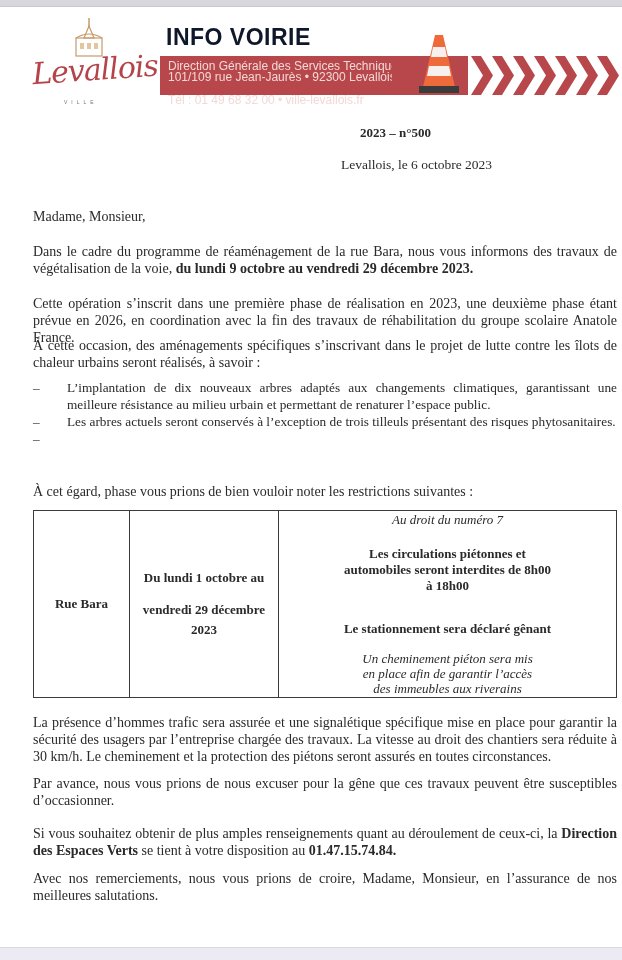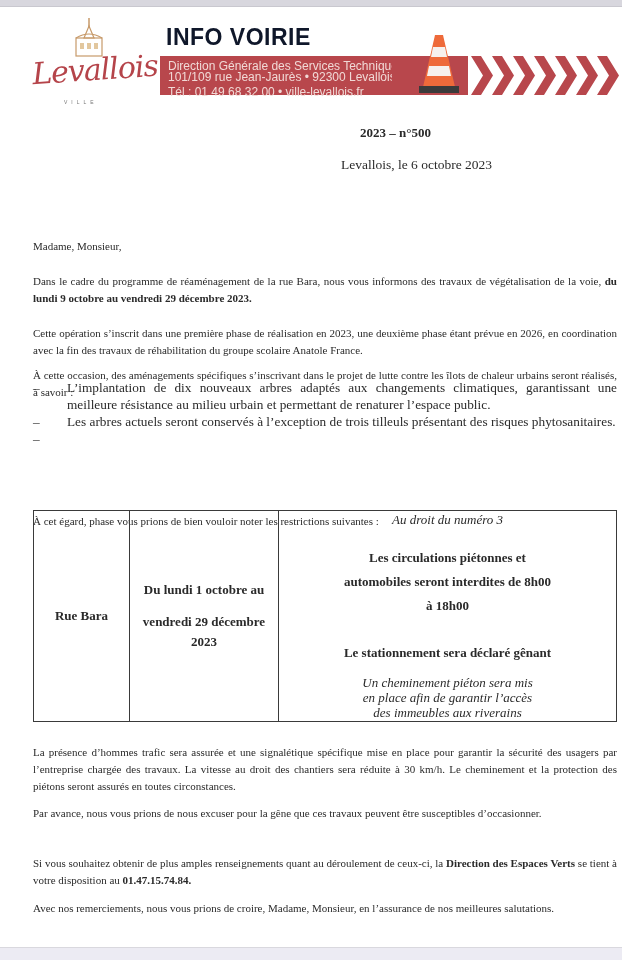--- a/index.html
+++ b/index.html
@@ -16,21 +16,21 @@
   .title{position:absolute;left:166px;top:24px;font-family:"Liberation Sans",sans-serif;font-weight:bold;font-size:23px;color:#0f172a;letter-spacing:0.5px;}
   .band{position:absolute;left:160px;top:56px;width:232px;height:39px;background:#b8474c;}
   .band-line{position:absolute;left:8px;font-family:"Liberation Sans",sans-serif;font-size:12px;color:#f1d9d6;white-space:nowrap;}
   .cone-box{position:absolute;left:392px;top:56px;width:76px;height:39px;background:#b8474c;}
   .cone{position:absolute;left:418px;top:33px;}
   .chevrons{position:absolute;left:471px;top:56px;}
 
   .ref{position:absolute;left:360px;top:125px;font-weight:bold;font-size:13px;}
   .date{position:absolute;left:341px;top:157px;font-size:13.5px;}
 
-  .text{position:absolute;left:33px;width:584px;font-size:11px;line-height:17px;text-align:justify;margin-top:30px;}
+  .text{position:absolute;left:33px;width:584px;font-size:14px;line-height:17px;text-align:justify;}
   .text b{font-weight:bold;}
   .bullets{position:absolute;left:33px;width:584px;font-size:13.3px;line-height:17px;}
   .bullet{position:relative;padding-left:34px;text-align:justify;}
   .bullet .dash{position:absolute;left:0;top:0;}
 
   table.restr{position:absolute;left:33px;top:510px;width:584px;height:187px;border-collapse:collapse;}
   table.restr td{border:1.2px solid #3a3a3a;vertical-align:middle;text-align:center;font-size:13px;}
   .c1{width:93px;font-weight:bold;}
   .c2{width:146px;font-weight:bold;line-height:20px;}
   .c3 p{margin:0;}
@@ -56,21 +56,21 @@
   </svg>
   <div class="logo-script">Levallois</div>
   <div class="logo-ville">VILLE</div>
 </div>
 
 <div class="title">INFO VOIRIE</div>
 
 <div class="band">
   <div class="band-line" style="top:3px">Direction Générale des Services Techniques</div>
   <div class="band-line" style="top:14px">101/109 rue Jean-Jaurès • 92300 Levallois</div>
-  <div class="band-line" style="top:29px">Tél : 01 49 68 32 00 • ville-levallois.fr</div>
+  <div class="band-line" style="top:37px">Tél : 01 49 68 32 00 • ville-levallois.fr</div>
 </div>
 <div class="cone-box"></div>
 <svg class="cone" width="42" height="62" viewBox="0 0 42 62">
   <path d="M17 2 L25 2 L37 54 L5 54 Z" fill="#ee6a3a"></path>
   <path d="M15 14 L27 14 L29 24 L13 24 Z" fill="#f6f1ee"></path>
   <path d="M11 33 L31 33 L33 43 L9 43 Z" fill="#f6f1ee"></path>
   <rect x="1" y="53" width="40" height="7" fill="#3b3b3b"></rect>
 </svg>
 <svg class="chevrons" width="151" height="39" viewBox="0 0 151 39">
   <g fill="#b8474c">
@@ -106,22 +106,22 @@
 <table class="restr">
   <tbody>
       <tr>
     <td class="c1">Rue Bara</td>
     <td class="c2">
       <div>Du lundi 1 octobre au</div>
       <div style="height:12px"></div>
       <div>vendredi 29 décembre 2023</div>
     </td>
     <td class="c3">
-      <p class="it" style="margin:0 70px 18px">Au droit du numéro 3</p>
-      <p class="bd" style="margin:0 60px 27px;line-height:24px">Les circulations piétonnes et automobiles seront interdites de 8h00 à 18h00</p>
+      <p class="it" style="margin:0 70px 18px">Au droit du numéro 7</p>
+      <p class="bd" style="margin:0 60px 27px;line-height:16px">Les circulations piétonnes et automobiles seront interdites de 8h00 à 18h00</p>
       <p class="bd" style="margin:0 20px 14px">Le stationnement sera déclaré gênant</p>
       <p class="it" style="margin:0 80px;line-height:15px">Un cheminement piéton sera mis en place afin de garantir l’accès des immeubles aux riverains</p>
     </td>
   </tr>
 </tbody>
   </table>
 
 <div class="text" style="top:714px">La présence d’hommes trafic sera assurée et une signalétique spécifique mise en place pour garantir la sécurité des usagers par l’entreprise chargée des travaux. La vitesse au droit des chantiers sera réduite à 30 km/h. Le cheminement et la protection des piétons seront assurés en toutes circonstances.</div>
 
 <div class="text" style="top:775px">Par avance, nous vous prions de nous excuser pour la gêne que ces travaux peuvent être susceptibles d’occasionner.</div>

